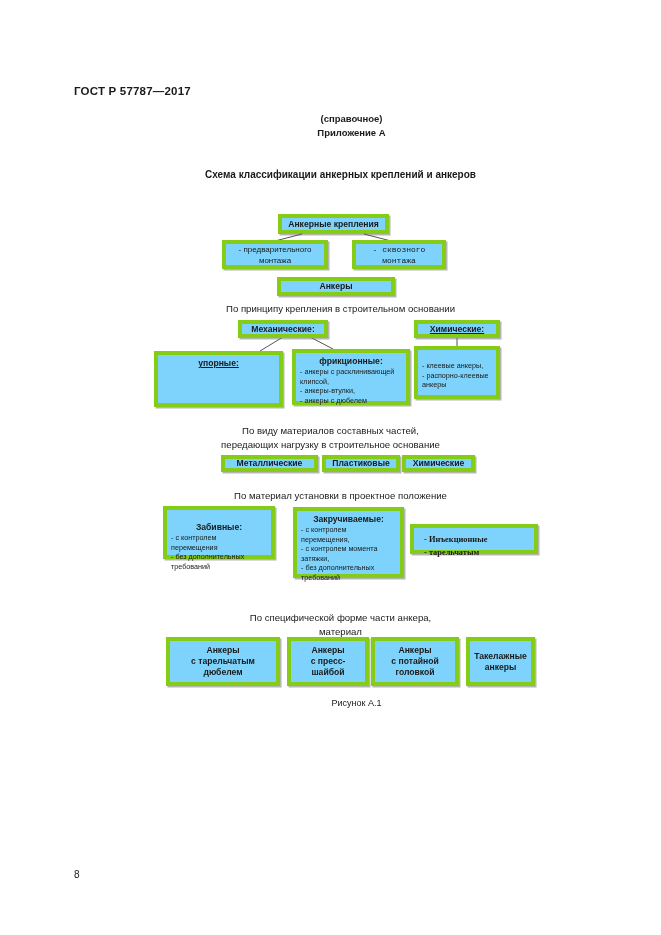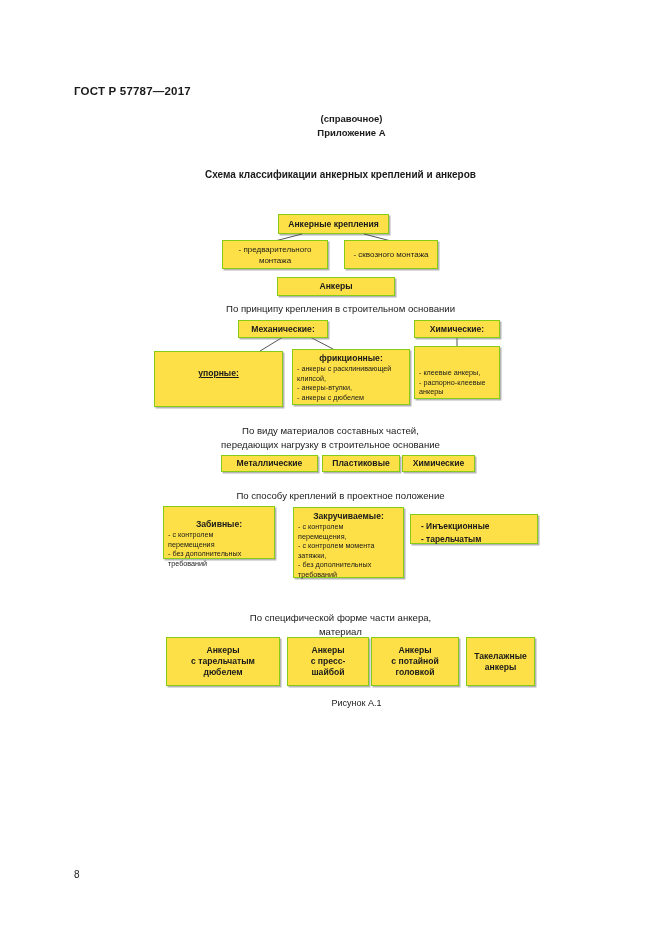--- a/index.html
+++ b/index.html
@@ -65,22 +65,22 @@
     box-sizing: border-box;
   }
   .page-num {
     left: 74px;
     top: 845px;
     font-size: 10px;
   }
 
   .box {
     box-sizing: border-box;
-    border: 1px solid #84cc16;
-    background: #fde047;
+    border: 4px solid #84cc16;
+    background: #7dd3fc;
     box-shadow: 1.5px 1.5px 0 0 rgba(120,120,120,0.55);
   }
   .box .hd {
     text-align: center;
     font-weight: bold;
     font-size: 8.6px;
     line-height: 11px;
   }
   .box .bullets {
     font-size: 7.2px;
@@ -132,62 +132,62 @@
   <svg class="diag" style="left:0;top:0;width:661px;height:935px;pointer-events:none;">
     <line x1="302" y1="210" x2="275" y2="217" stroke="#555" stroke-width="1"></line>
     <line x1="364" y1="210" x2="391" y2="217" stroke="#555" stroke-width="1"></line>
     <line x1="283" y1="313" x2="260" y2="327" stroke="#555" stroke-width="1"></line>
     <line x1="310" y1="313" x2="333" y2="325" stroke="#555" stroke-width="1"></line>
     <line x1="457" y1="313" x2="457" y2="322" stroke="#555" stroke-width="1"></line>
   </svg>
 
   <div class="abs box plain-box" style="left:222px;top:216px;width:106px;height:29px;">- предварительного
 монтажа</div>
-  <div class="abs box plain-box" style="left:344px;top:216px;width:94px;height:29px;">- сквозного
+  <div class="abs box plain-box" style="left:352px;top:216px;width:94px;height:29px;font-family:Liberation Mono, monospace;">- сквозного
 монтажа</div>
 
   <div class="abs box center-box" style="left:277px;top:253px;width:118px;height:19px;">Анкеры</div>
 
   <div class="abs section-caption" style="left:0;top:278px;width:661px;padding-left:20px;box-sizing:border-box;">По принципу крепления в строительном основании</div>
 
   <div class="abs box center-box" style="left:238px;top:296px;width:90px;height:18px;">Механические:</div>
-  <div class="abs box center-box" style="left:414px;top:296px;width:86px;height:18px;">Химические:</div>
-
-  <div class="abs box" style="left:154px;top:327px;width:129px;height:56px;padding-top:16px;text-decoration:underline;">
+  <div class="abs box center-box" style="left:414px;top:296px;width:86px;height:18px;text-decoration:underline;">Химические:</div>
+
+  <div class="abs box" style="left:154px;top:327px;width:129px;height:56px;padding-top:3px;text-decoration:underline;">
     <div class="hd">упорные:</div>
   </div>
 
   <div class="abs box" style="left:292px;top:325px;width:118px;height:56px;padding-top:3px;">
     <div class="hd">фрикционные:</div>
     <div class="bullets">
       <div>- анкеры с расклинивающей
   клипсой,</div>
       <div>- анкеры-втулки,</div>
       <div>- анкеры с дюбелем</div>
     </div>
   </div>
 
-  <div class="abs box" style="left:414px;top:322px;width:86px;height:53px;padding-top:21px;">
+  <div class="abs box" style="left:414px;top:322px;width:86px;height:53px;padding-top:11px;">
     <div class="bullets">
       <div>- клеевые анкеры,</div>
       <div>- распорно-клеевые
   анкеры</div>
     </div>
   </div>
 
   <div class="abs section-caption" style="left:0;top:400px;width:661px;box-sizing:border-box;">
     <div>По виду материалов составных частей,</div>
     <div>передающих нагрузку в строительное основание</div>
   </div>
 
   <div class="abs box center-box" style="left:221px;top:431px;width:97px;height:17px;">Металлические</div>
   <div class="abs box center-box" style="left:322px;top:431px;width:78px;height:17px;">Пластиковые</div>
   <div class="abs box center-box" style="left:402px;top:431px;width:73px;height:17px;">Химические</div>
 
-  <div class="abs section-caption" style="left:0;top:465px;width:661px;padding-left:20px;box-sizing:border-box;">По способу креплений в проектное положение</div>
+  <div class="abs section-caption" style="left:0;top:465px;width:661px;padding-left:20px;box-sizing:border-box;">По материал установки в проектное положение</div>
 
   <div class="abs box" style="left:163px;top:482px;width:112px;height:53px;padding-top:12px;">
     <div class="hd">Забивные:</div>
     <div class="bullets">
       <div>- с контролем
   перемещения</div>
       <div>- без дополнительных
   требований</div>
     </div>
   </div>
@@ -197,21 +197,21 @@
     <div class="bullets">
       <div>- с контролем
   перемещения,</div>
       <div>- с контролем момента
   затяжки,</div>
       <div>- без дополнительных
   требований</div>
     </div>
   </div>
 
-  <div class="abs box" style="left:410px;top:490px;width:128px;height:30px;">
+  <div class="abs box" style="left:410px;top:500px;width:128px;height:30px;font-family:Liberation Serif, serif;">
     <div class="bold-list">
       <div>- Инъекционные</div>
       <div>- тарельчатым</div>
     </div>
   </div>
 
   <div class="abs section-caption" style="left:0;top:587px;width:661px;padding-left:20px;box-sizing:border-box;">
     <div>По специфической форме части анкера,</div>
     <div>материал</div>
   </div>

